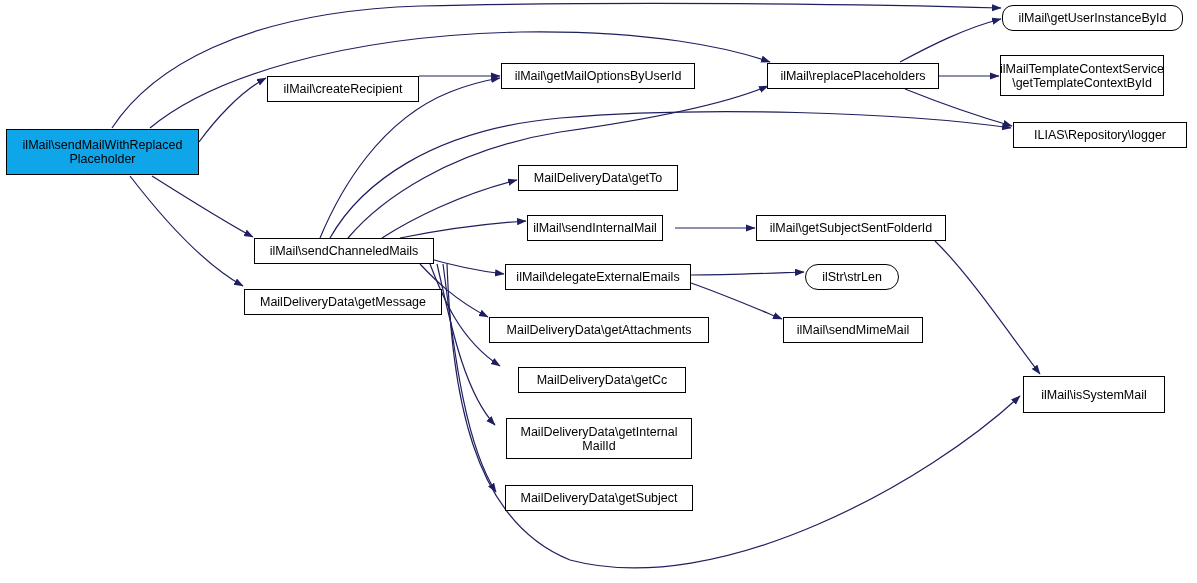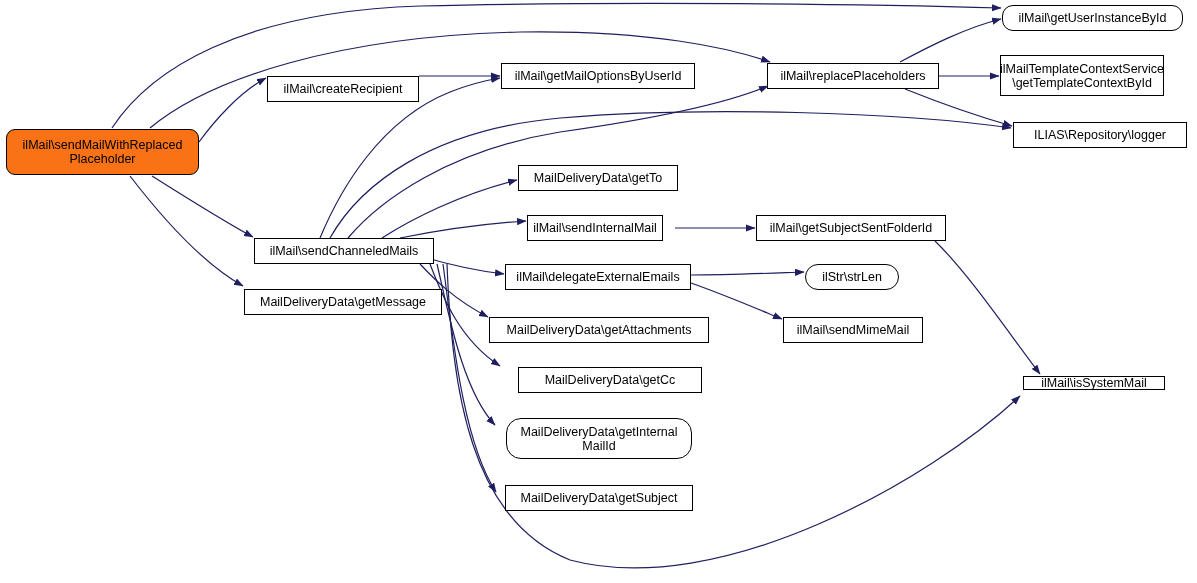--- a/index.html
+++ b/index.html
@@ -24,22 +24,21 @@
     font-size: 12.5px;
     line-height: 14px;
     display: flex;
     align-items: center;
     justify-content: center;
     text-align: center;
     white-space: pre-line;
     padding: 0 3px;
   }
   .node.highlight {
-    background: #f97316;
-    border-radius: 9px;
+    background: #0ea5e9;
   }
   #edges {
     position: absolute;
     left: 0;
     top: 0;
     width: 1197px;
     height: 583px;
     pointer-events: none;
   }
 </style>
@@ -92,19 +91,19 @@
       <div class="node" style="left: 1013px; top: 122px; width: 174px; height: 26px;">ILIAS\Repository\logger</div>
       <div class="node" style="left: 254px; top: 238px; width: 180px; height: 26px;">ilMail\sendChanneledMails</div>
       <div class="node" style="left: 244px; top: 289px; width: 198px; height: 26px;">MailDeliveryData\getMessage</div>
       <div class="node" style="left: 518px; top: 165px; width: 160px; height: 26px;">MailDeliveryData\getTo</div>
       <div class="node" style="left: 527px; top: 215px; width: 136px; height: 26px;">ilMail\sendInternalMail</div>
       <div class="node" style="left: 756px; top: 215px; width: 190px; height: 26px;">ilMail\getSubjectSentFolderId</div>
       <div class="node" style="left: 505px; top: 264px; width: 186px; height: 26px;">ilMail\delegateExternalEmails</div>
       <div class="node" style="left: 805px; top: 264px; width: 94px; height: 26px; border-radius: 13px;">ilStr\strLen</div>
       <div class="node" style="left: 783px; top: 317px; width: 140px; height: 26px;">ilMail\sendMimeMail</div>
       <div class="node" style="left: 489px; top: 317px; width: 220px; height: 26px;">MailDeliveryData\getAttachments</div>
-      <div class="node" style="left: 518px; top: 367px; width: 184px; height: 26px;">MailDeliveryData\getCc</div>
-      <div class="node" style="left: 506px; top: 418px; width: 186px; height: 41px; border-radius: 15px;">MailDeliveryData\getInternal
+      <div class="node" style="left: 518px; top: 367px; width: 168px; height: 26px;">MailDeliveryData\getCc</div>
+      <div class="node" style="left: 506px; top: 418px; width: 186px; height: 41px;">MailDeliveryData\getInternal
 MailId</div>
       <div class="node" style="left: 505px; top: 485px; width: 188px; height: 26px;">MailDeliveryData\getSubject</div>
-      <div class="node" style="left: 1023px; top: 376px; width: 142px; height: 14px;">ilMail\isSystemMail</div>
+      <div class="node" style="left: 1023px; top: 376px; width: 142px; height: 37px;">ilMail\isSystemMail</div>
     </div>
 </div>
 
 </body></html>

